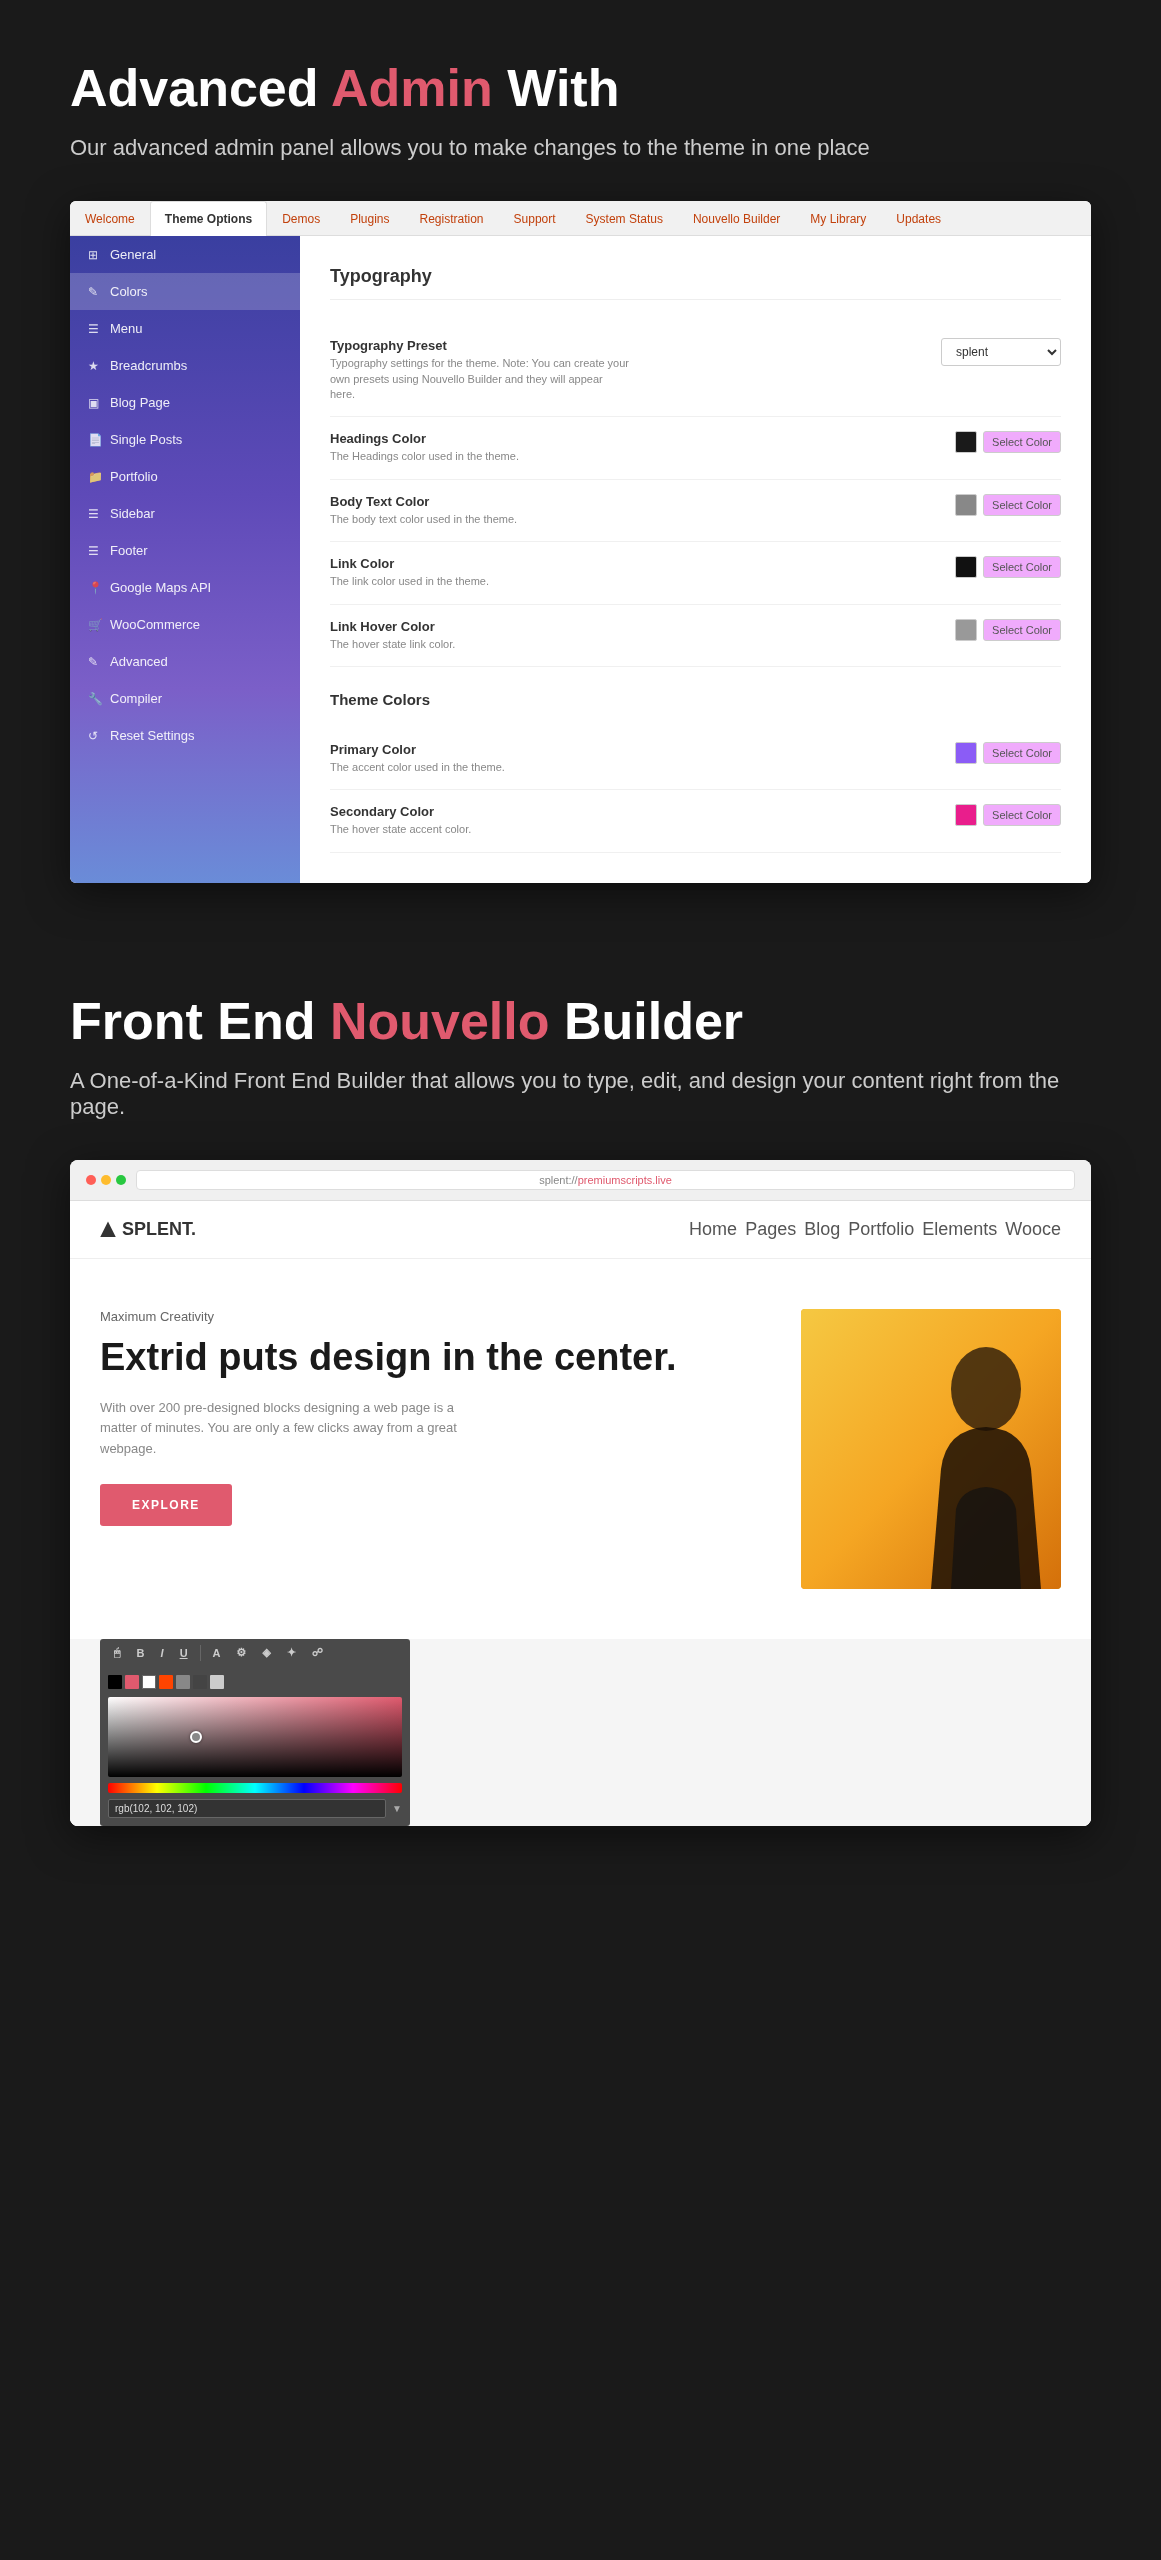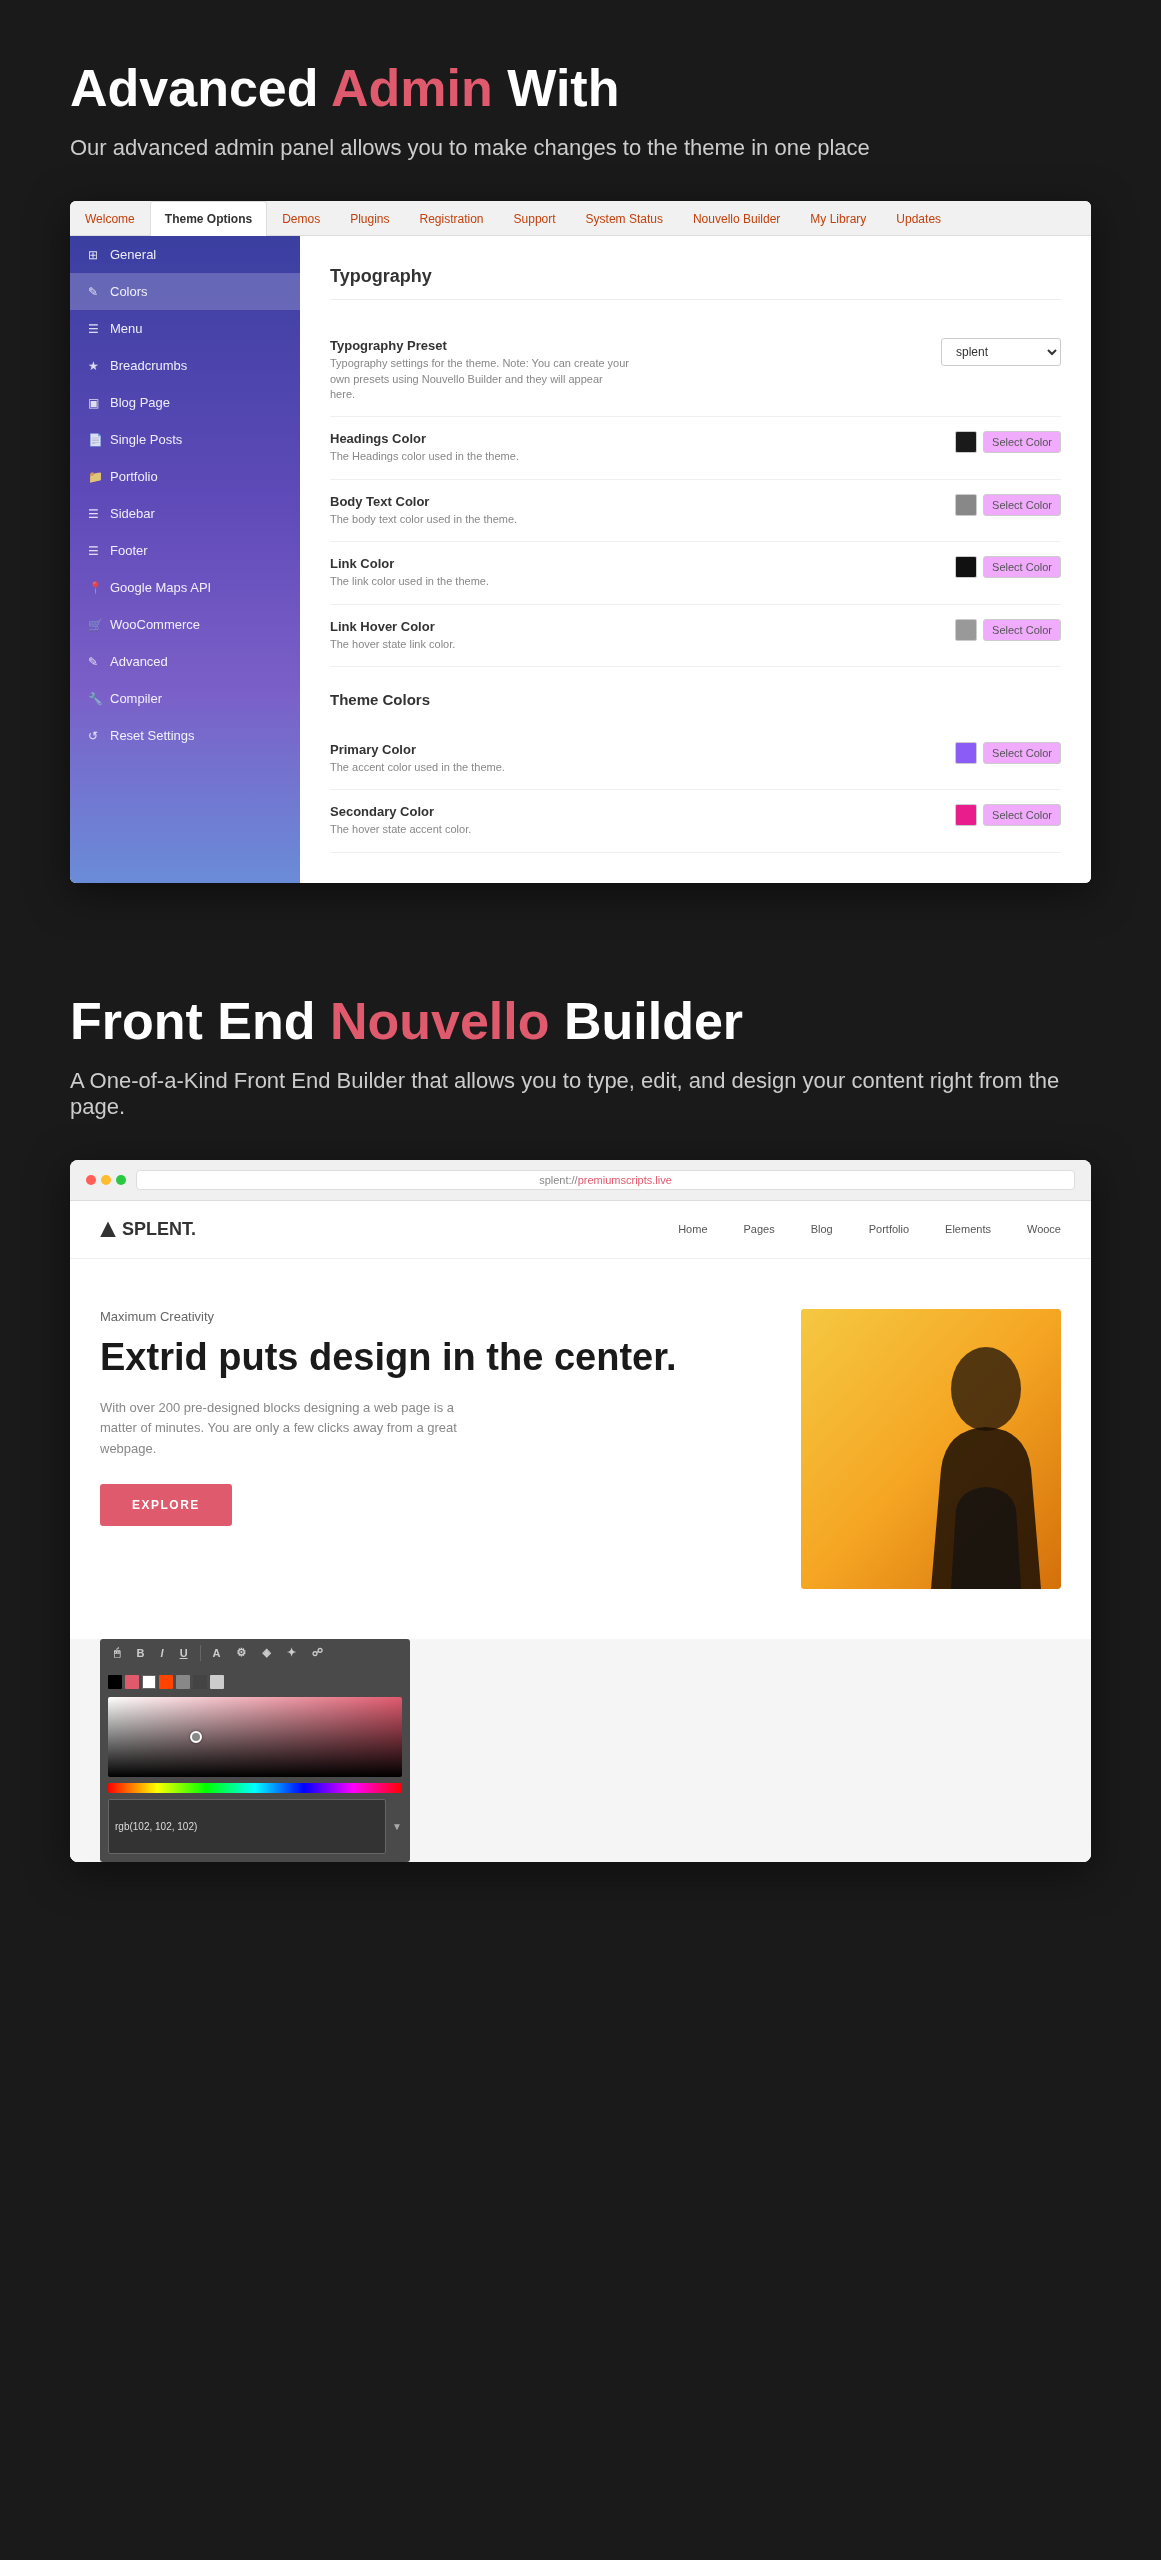--- a/index.html
+++ b/index.html
@@ -269,22 +269,22 @@
 
     .logo-icon {
       width: 16px;
       height: 16px;
       background: #333;
       clip-path: polygon(50% 0%, 0% 100%, 100% 100%);
     }
 
     .website-nav-links {
       display: flex;
-      gap: 36px;
-      font-size: 11px;
+      gap: 8px;
+      font-size: 18px;
       color: #555;
     }
 
     .website-hero {
       display: flex;
       padding: 50px 30px;
       gap: 40px;
       align-items: flex-start;
     }
 
@@ -403,21 +403,21 @@
     .color-input-row {
       display: flex;
       align-items: center;
       gap: 6px;
     }
 
     .color-input-field {
       background: #333;
       border: 1px solid #666;
       border-radius: 2px;
-      padding: 21px 6px;
+      padding: 3px 6px;
       font-size: 10px;
       color: #ddd;
       flex: 1;
     }
 
     .color-input-arrow {
       font-size: 10px;
       color: #aaa;
       cursor: pointer;
     }

